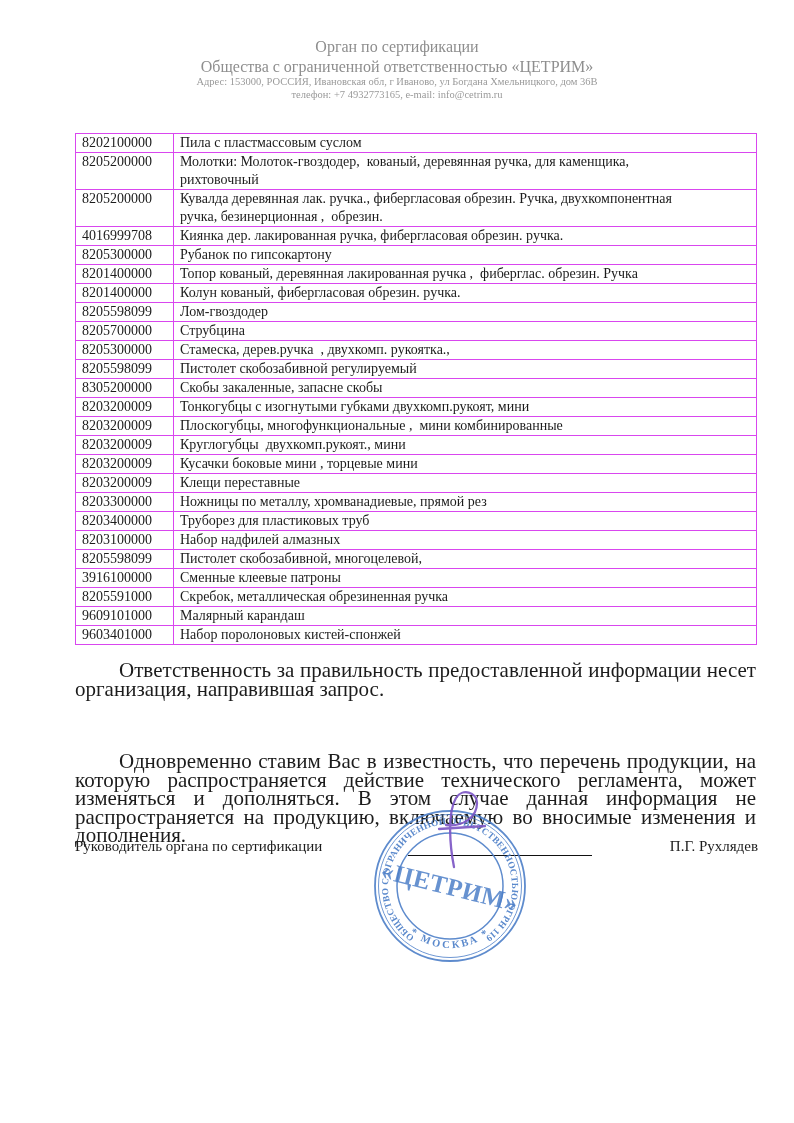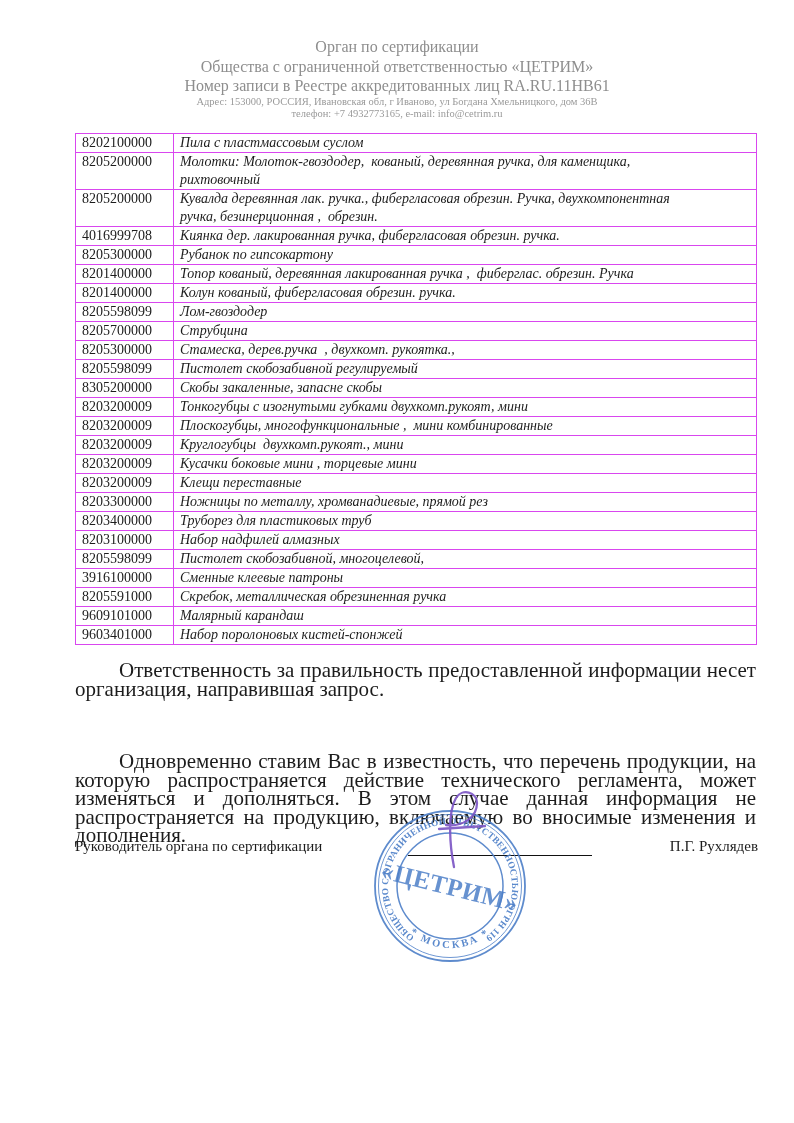--- a/index.html
+++ b/index.html
@@ -28,21 +28,21 @@
     table-layout:fixed;
   }
   table.products td{
     border:1px solid #d946ef;
     font-size:14px;
     line-height:18px;
     padding:0 6px;
     vertical-align:top;
   }
   td.code{width:85px;}
-  td.name{white-space:pre-wrap;font-style:italic;}
+  td.name{white-space:pre-wrap;}
   
   .para{
     position:absolute;left:75px;width:681px;
     font-size:21px;line-height:18.5px;
     text-align:justify;text-indent:44px;
   }
   .para1{top:661px;}
   .para2{top:716px;margin-top:36px;}
   
   .sig-title{position:absolute;left:75px;top:838px;font-size:15px;text-align:center;}
@@ -53,21 +53,20 @@
   svg{display:block;}
 </style>
 </head>
 <body>
 
 <div class="page">
 
   <div class="doc-header">
     <div class="h-line">Орган по сертификации</div>
     <div class="h-line">Общества с ограниченной ответственностью «ЦЕТРИМ»</div>
-    <div class="h-line">Номер записи в Реестре аккредитованных лиц RA.RU.11НВ61</div>
     <div class="h-small">Адрес: 153000, РОССИЯ, Ивановская обл, г Иваново, ул Богдана Хмельницкого, дом 36В</div>
     <div class="h-small">телефон: +7 4932773165, e-mail: info@cetrim.ru</div>
   </div>
 
   <table class="products">
     <tbody>
 
         <tr>
           <td class="code">8202100000</td>
           <td class="name">Пила с пластмассовым суслом</td>

